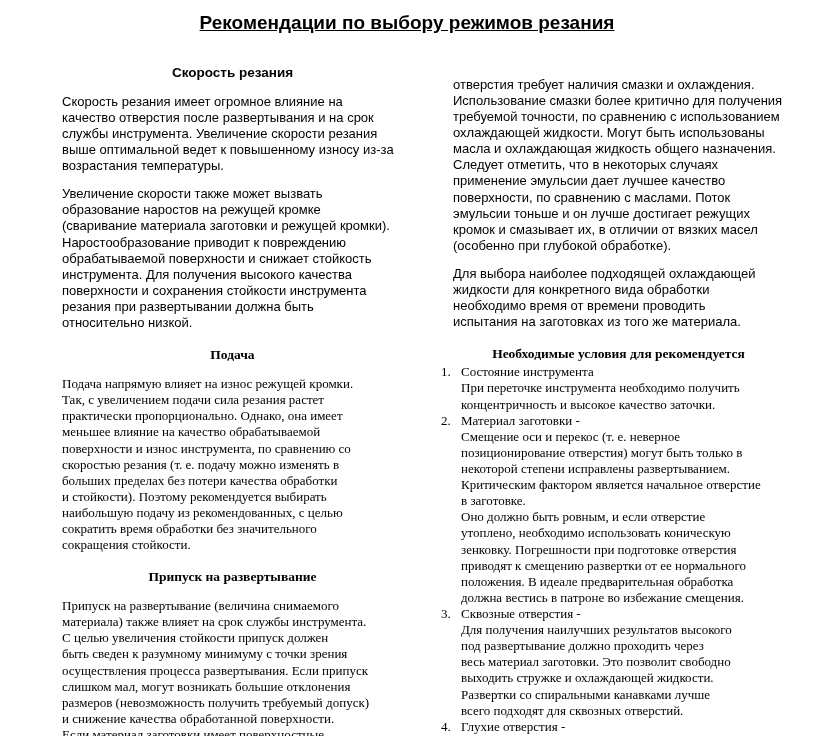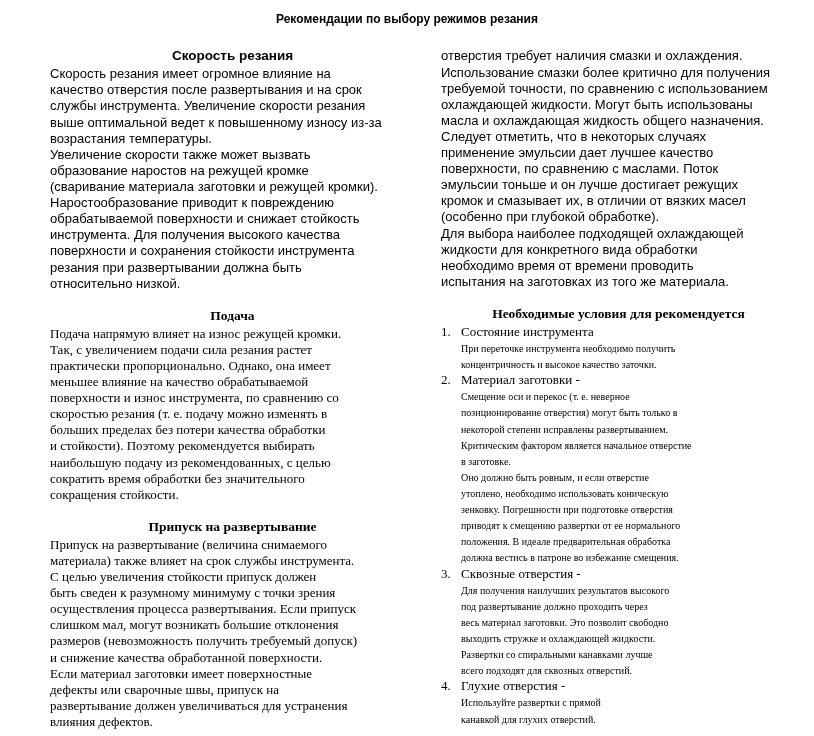--- a/index.html
+++ b/index.html
@@ -16,25 +16,26 @@
   }
   .page {
     position: relative;
     width: 814px;
     height: 736px;
     box-sizing: border-box;
     padding: 0;
   }
   .doc-title {
     text-align: center;
-    font-size: 12px;
+    font-size: 19px;
     font-weight: bold;
-    margin: 12px 0 4px 0;
+    margin: 12px 0 12px 0;
     padding: 0 40px;
     line-height: 1.2;
+    text-decoration: underline;
   }
   .columns {
     display: flex;
     flex-direction: row;
     gap: 26px;
     padding: 18px 18px 0 50px;
     box-sizing: border-box;
   }
   .col {
     width: 365px;
@@ -51,21 +52,21 @@
     line-height: 1.25;
     text-align: center;
   }
   .sec-gap {
     margin-top: 16px;
     font-family: Liberation Serif, serif;
   }
   p.body {
     font-size: 13px;
     line-height: 1.24;
-    margin: 0;
+    margin: 12px;
     text-align: left;
     white-space: pre-line;
   }
   p.body + p.body {
     margin-top: 0px;
   }
   .numlist {
     margin: 0;
     padding: 0;
     list-style: none;
@@ -80,21 +81,21 @@
   .numlist .num {
     flex: 0 0 20px;
     text-align: left;
   }
   .numlist .itm {
     flex: 1 1 auto;
     white-space: pre-line;
   }
   .sub {
     white-space: pre-line;
-    font-size: 10px;
+    font-size: 13px;
     line-height: 1.24;
   }
 </style>
 </head>
 <body>
 
 <div class="page">
 
   <div class="doc-title">Рекомендации по выбору режимов резания</div>
 

